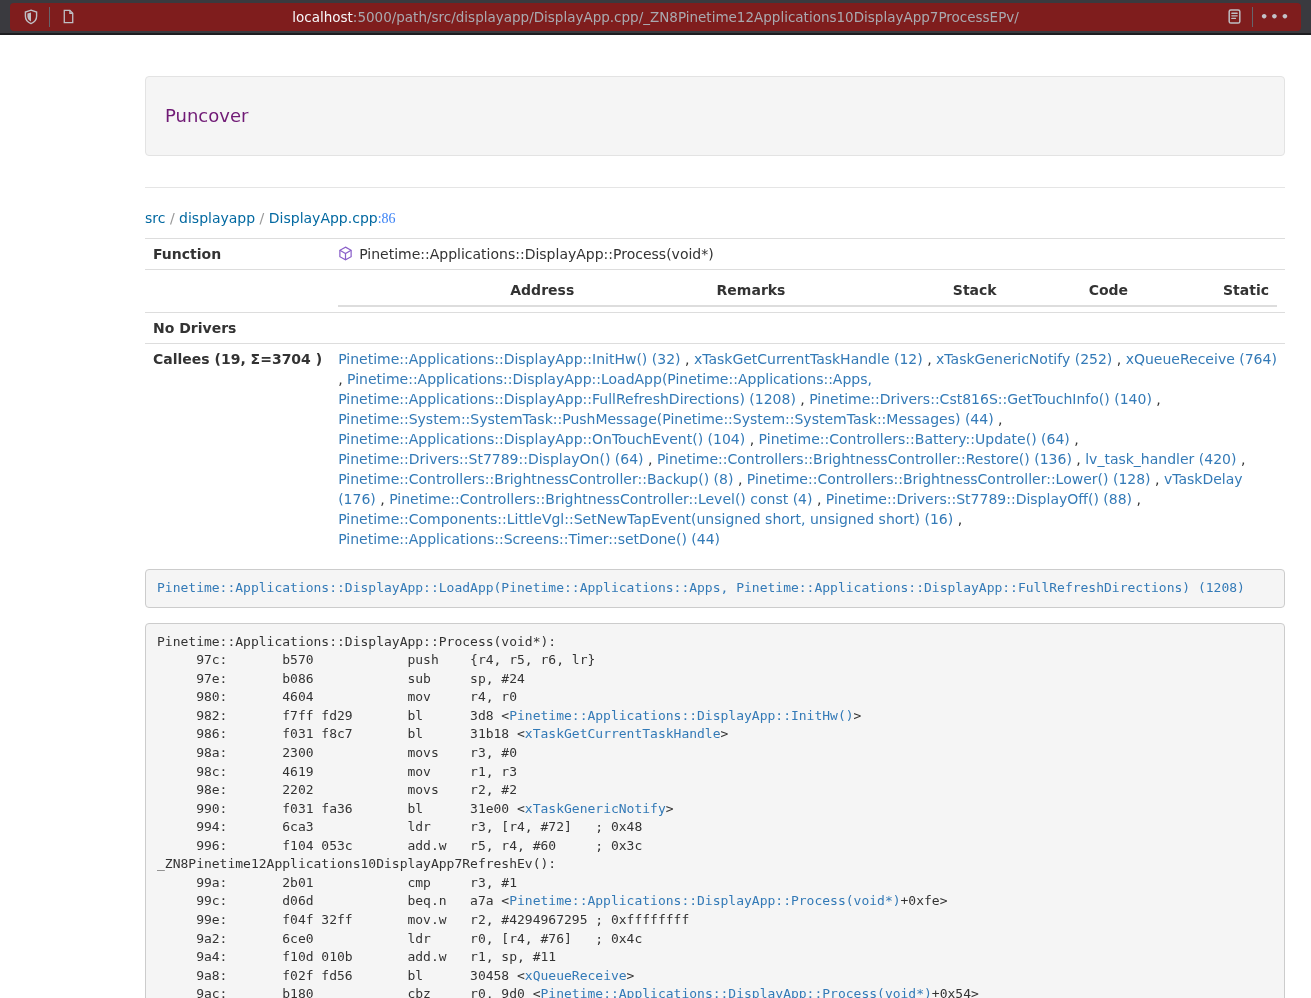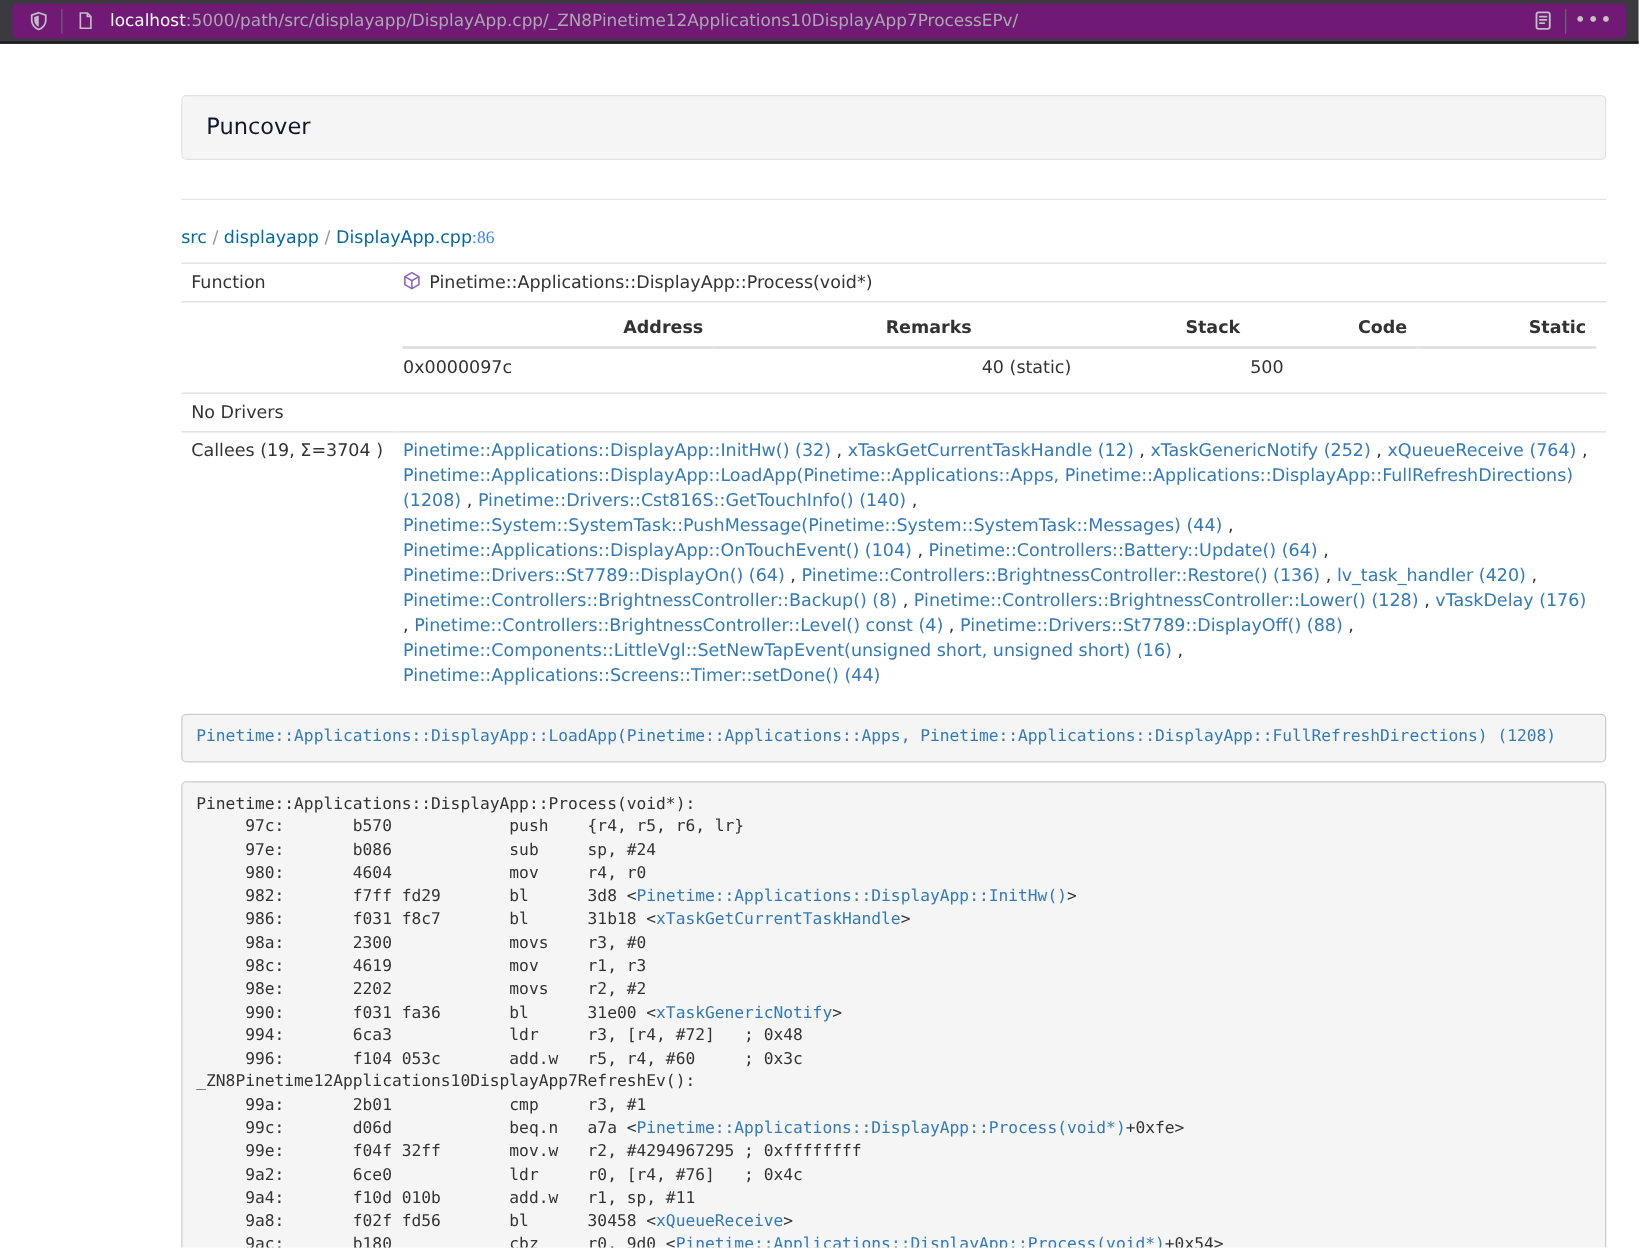--- a/index.html
+++ b/index.html
@@ -5,46 +5,46 @@
   * { margin: 0; padding: 0; box-sizing: border-box; }
   html, body { width: 1311px; height: 998px; overflow: hidden; background: #fff; }
   body { font-family: "DejaVu Sans", "Liberation Sans", sans-serif; font-size: 14px; color: #333; }
 
   
   .toolbar {
     height: 35px; background: #3a3a3f; border-bottom: 2px solid #1d1d20;
     display: flex; align-items: center; padding: 0 10px;
   }
   .urlbar {
-    flex: 1; height: 28px; background: #701a75; border-radius: 4px;
-    display: flex; align-items: center; padding: 0 10px; min-width: 0;
+    flex: 1; height: 28px; background: #7f1d1d; border-radius: 4px;
+    display: flex; align-items: center; padding: 0 10px; min-width: 0; text-align: center;
   }
   .urlbar .tb-icon { display: inline-flex; align-items: center; justify-content: center; width: 22px; height: 22px; flex: none; cursor: pointer; }
   .tb-sep { width: 1px; height: 20px; background: #65656c; margin: 0 7px; flex: none; }
   .url-text { margin-left: 9px; font-size: 13.5px; color: #a9a9af; white-space: nowrap; overflow: hidden; flex: 1; min-width: 0; }
   .url-text .host { color: #f7f7f9; }
   .dots { color: #c2c2c7; font-size: 13px; letter-spacing: 2px; font-weight: bold; cursor: pointer; white-space: nowrap; }
 
   
   .container { width: 1140px; margin-left: 145px; padding-top: 41px; }
 
   .well {
     background: #f5f5f5; border: 1px solid #e3e3e3; border-radius: 4px;
-    padding: 14px 19px; font-size: 18px; line-height: 22px; color: #0f172a;
+    padding: 28px 19px; font-size: 18px; line-height: 22px; color: #701a75;
   }
   hr.divider { border: none; border-top: 1px solid #e5e5e5; margin: 31px 0 20px 0; }
 
   .breadcrumb { font-size: 14px; line-height: 20px; margin-bottom: 9px; }
   .breadcrumb a { color: #0369a1; text-decoration: none; cursor: pointer; text-align: right; }
   .breadcrumb .sep { color: #999; }
   .breadcrumb .linenum { color: #3b82f6; font-family: Liberation Serif, serif; }
 
   table.main-table { width: 100%; border-collapse: collapse; font-size: 14px; line-height: 20px; }
   table.main-table > tbody > tr > td { border-top: 1px solid #ddd; padding: 5px 8px; vertical-align: top; text-align: left; }
-  table.main-table td.rowlabel { font-weight: normal; white-space: nowrap; width: 152px; margin-top: 44px; }
+  table.main-table td.rowlabel { font-weight: bold; white-space: nowrap; width: 152px; margin-top: 44px; }
   .pkg-icon { vertical-align: -2px; margin-right: 6px; }
 
   table.stats { width: 100%; border-collapse: collapse; }
   table.stats th { font-weight: bold; text-align: right; padding: 5px 8px 5px 0; border-bottom: 2px solid #ddd; }
   table.stats td { padding: 5px 8px 5px 0; border-top: 0; }
   table.stats .c0 { width: 26%; } table.stats .c1 { width: 22.5%; }
   table.stats .c2 { width: 22.5%; } table.stats .c3 { width: 14%; } table.stats .c4 { width: 15%; }
 
   .callees a, a.code-link, pre a { color: #337ab7; text-decoration: none; cursor: pointer; }
 
@@ -112,27 +112,20 @@
         <td>
           <table class="stats">
             <tbody>
               <tr>
                 <th class="c0">Address</th>
                 <th class="c1">Remarks</th>
                 <th class="c2">Stack</th>
                 <th class="c3">Code</th>
                 <th class="c4">Static</th>
               </tr>
-              <tr>
-                <td>0x0000097c</td>
-                <td></td>
-                <td>40 (static)</td>
-                <td>500</td>
-                <td></td>
-              </tr>
             </tbody>
           </table>
         </td>
       </tr>
       <tr>
         <td class="rowlabel">No Drivers</td>
         <td></td>
       </tr>
       <tr>
         <td class="rowlabel">Callees (19, Σ=3704 )</td>

